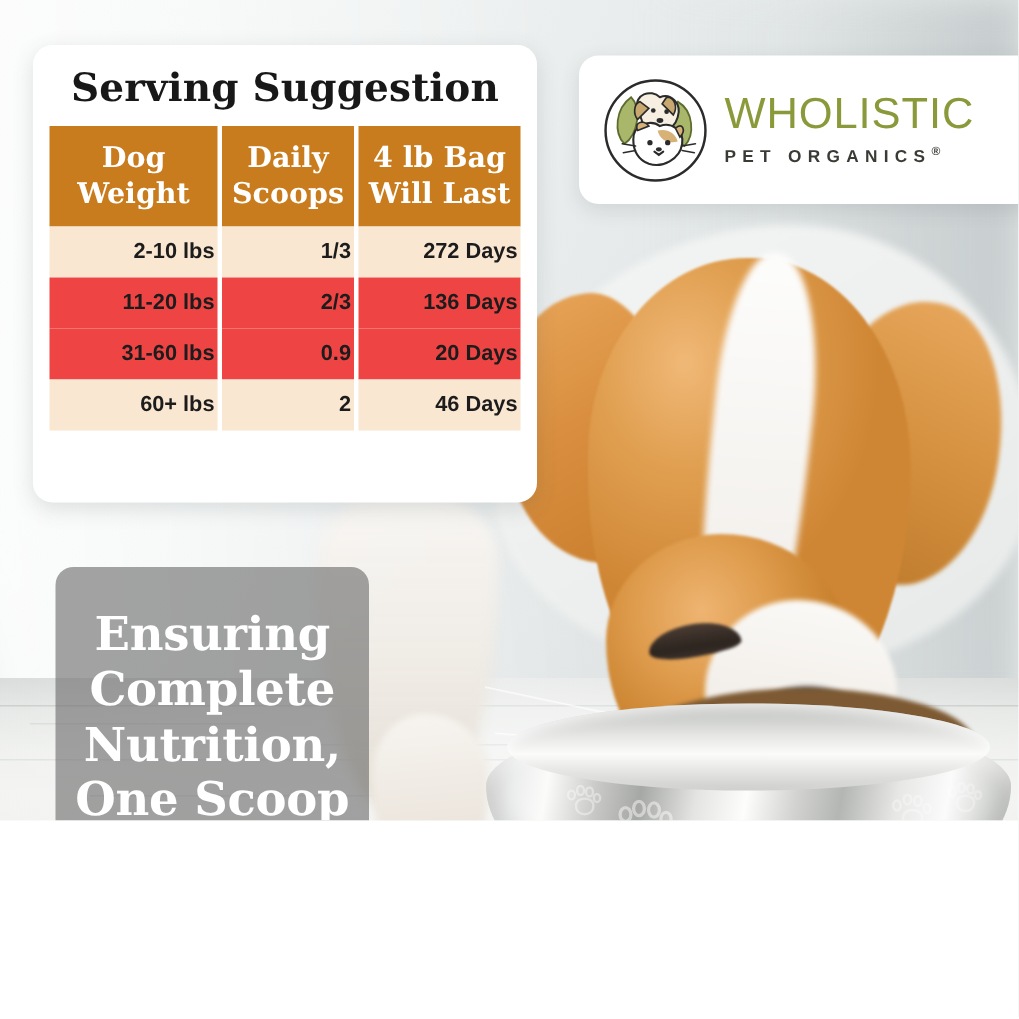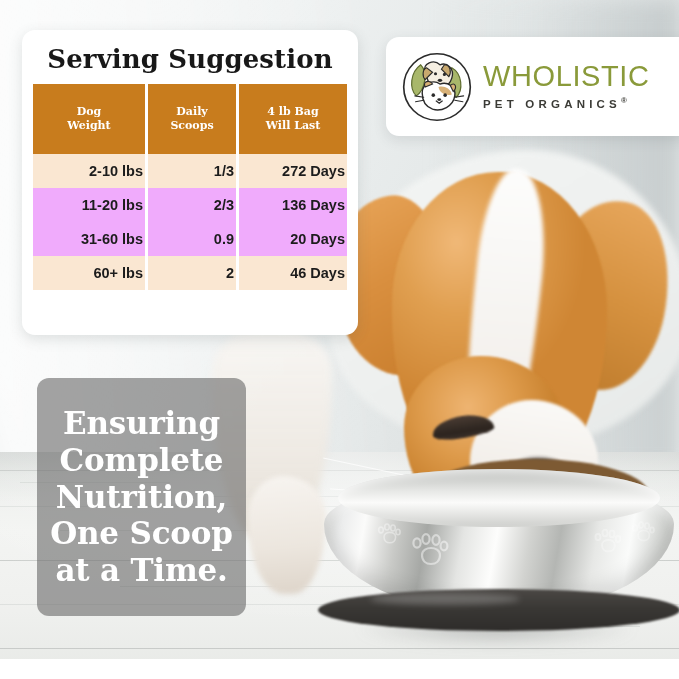--- a/index.html
+++ b/index.html
@@ -3,21 +3,21 @@
 <meta charset="utf-8">
 <style>
   html, body {
     margin: 0;
     padding: 0;
     background: #ffffff;
   }
   #canvas {
     position: relative;
     width: 679px;
-    height: 659px;
+    height: 547px;
     overflow: hidden;
     font-family: "Liberation Sans", sans-serif;
     background: #eceeee;
   }
 
   
   .photo { position: absolute; inset: 0; overflow: hidden; }
 
   
   .wall {
@@ -230,38 +230,38 @@
     margin: 0 auto;
     border-collapse: separate;
     border-spacing: 3px 0;
     table-layout: fixed;
   }
   table.serving th {
     background: #c87c1d;
     color: #ffffff;
     font-family: "DejaVu Serif", serif;
     font-weight: 700;
-    font-size: 11px;
+    font-size: 19px;
     line-height: 1.28;
-    padding: 21px 2px;
+    padding: 9px 2px;
     text-align: center;
     vertical-align: middle;
     white-space: pre-line;
     margin-top: 18px;
   }
   table.serving td {
     font-family: "Liberation Sans", sans-serif;
     font-weight: 700;
     font-size: 14.5px;
     color: #1c1c1c;
     text-align: right;
     padding: 9px 2px;
   }
   table.serving tr.odd td { background: #fae7d2; }
-  table.serving tr.even td { background: #f0abfc; }
+  table.serving tr.even td { background: #ef4444; }
   table.serving col.c1 { width: 112px; }
   table.serving col.c2 { width: 88px; }
   table.serving col.c3 { width: 108px; }
 
   
   .logo-card {
     position: absolute;
     left: 386px; top: 37px; width: 305px; height: 99px;
     background: #ffffff;
     border-radius: 13px 0 0 13px;

